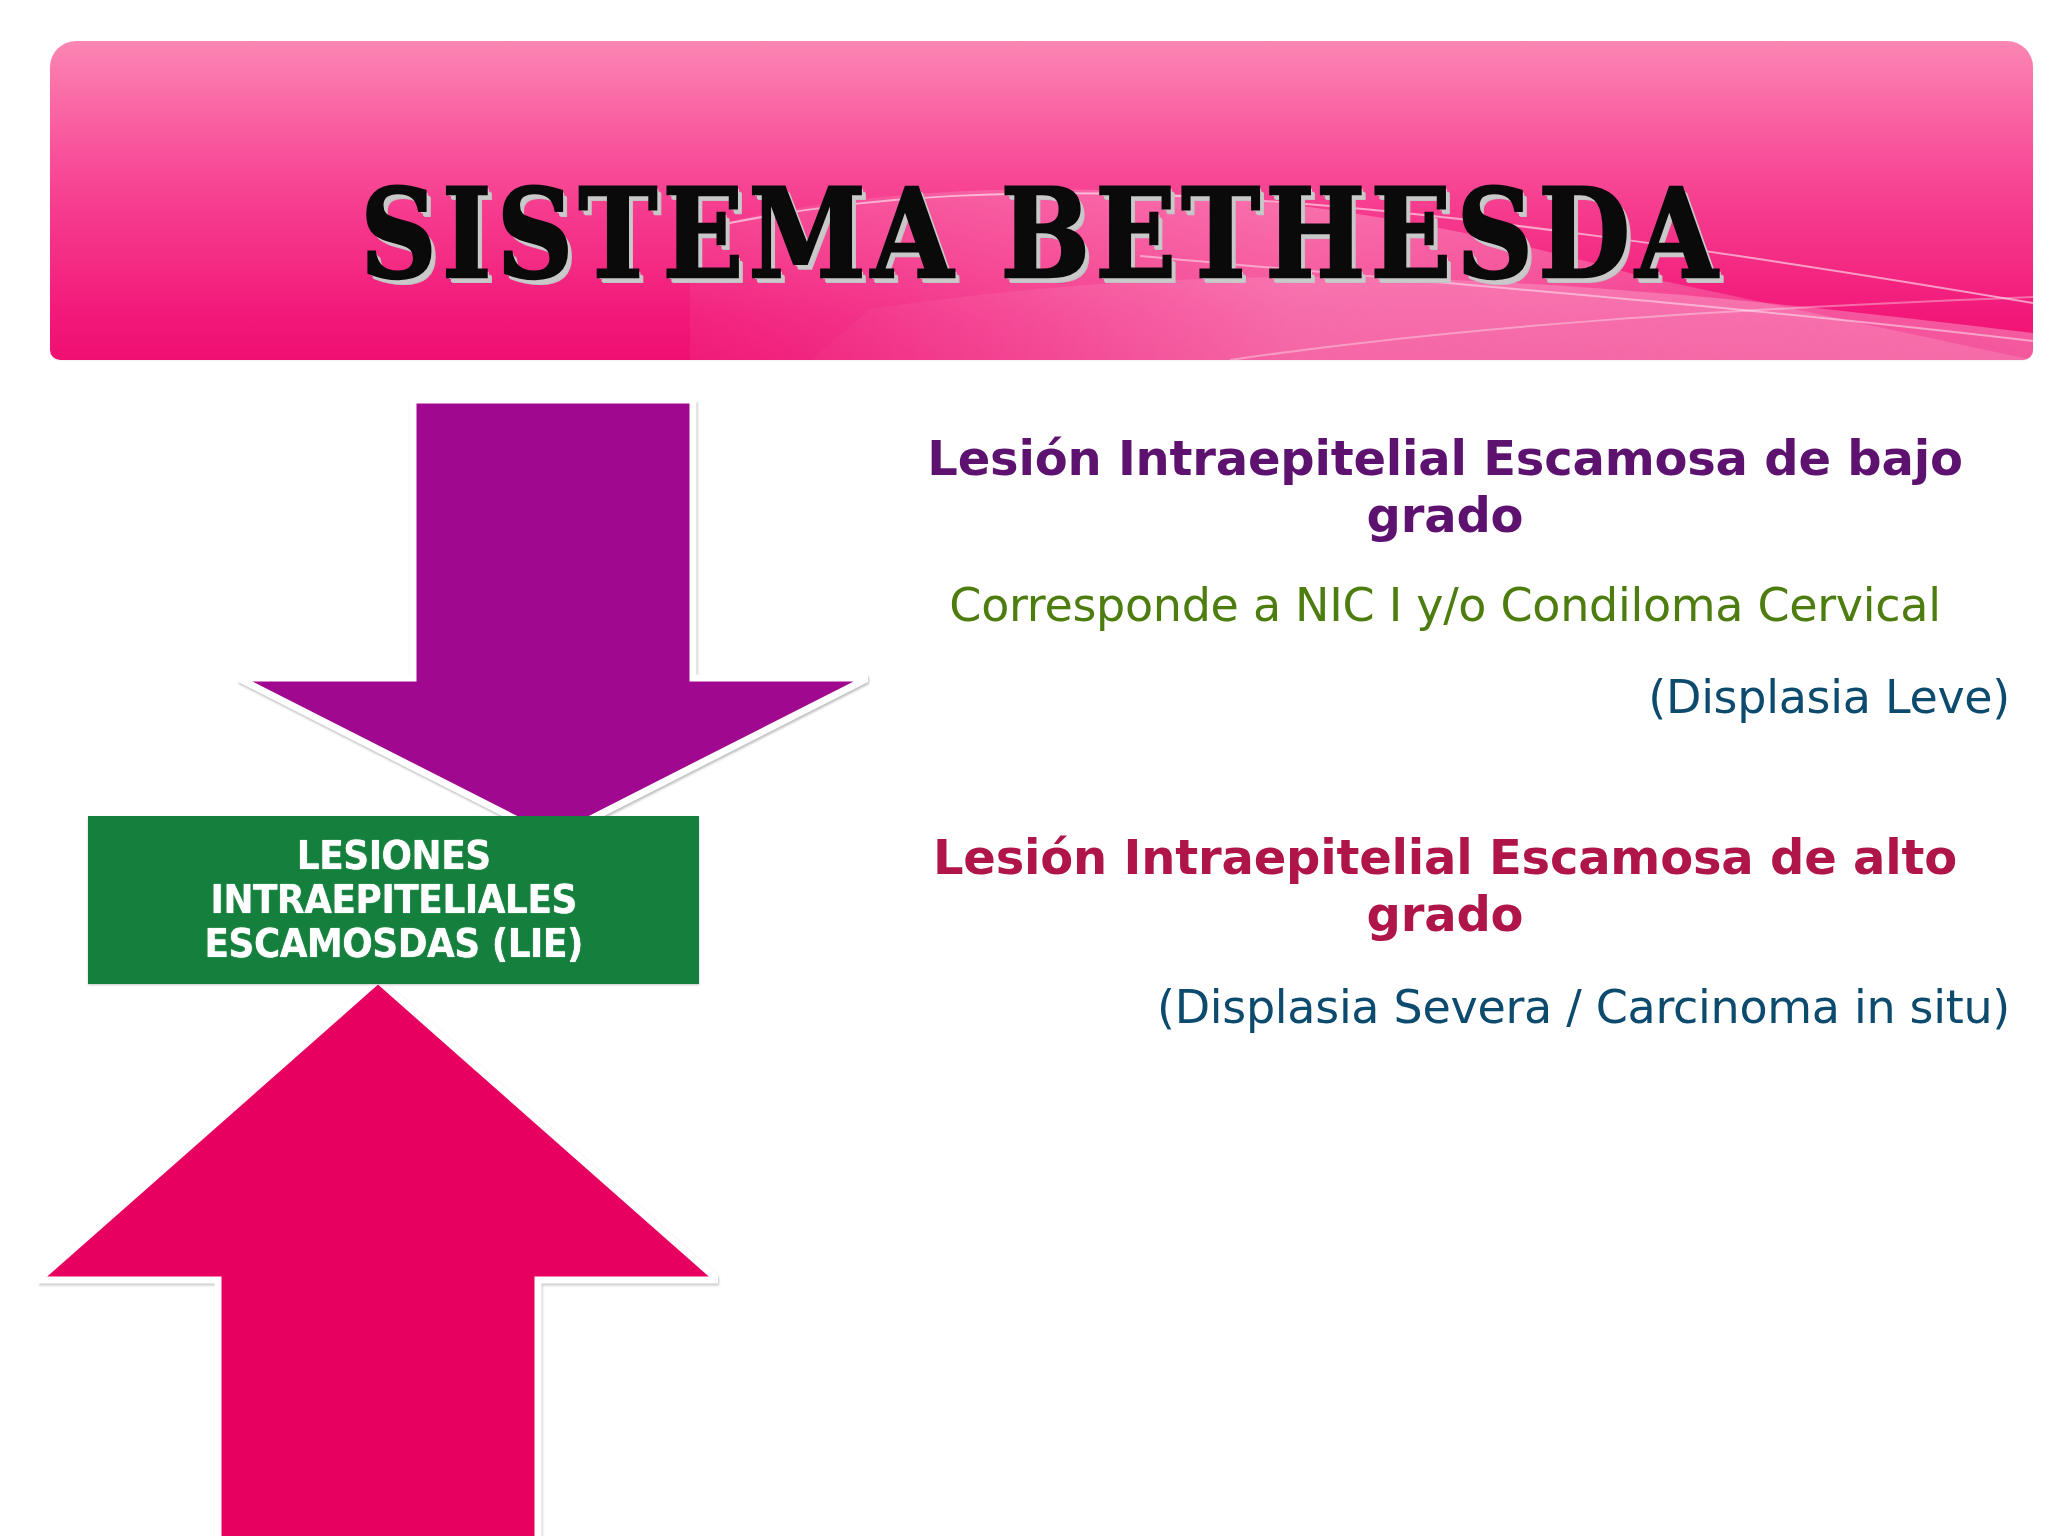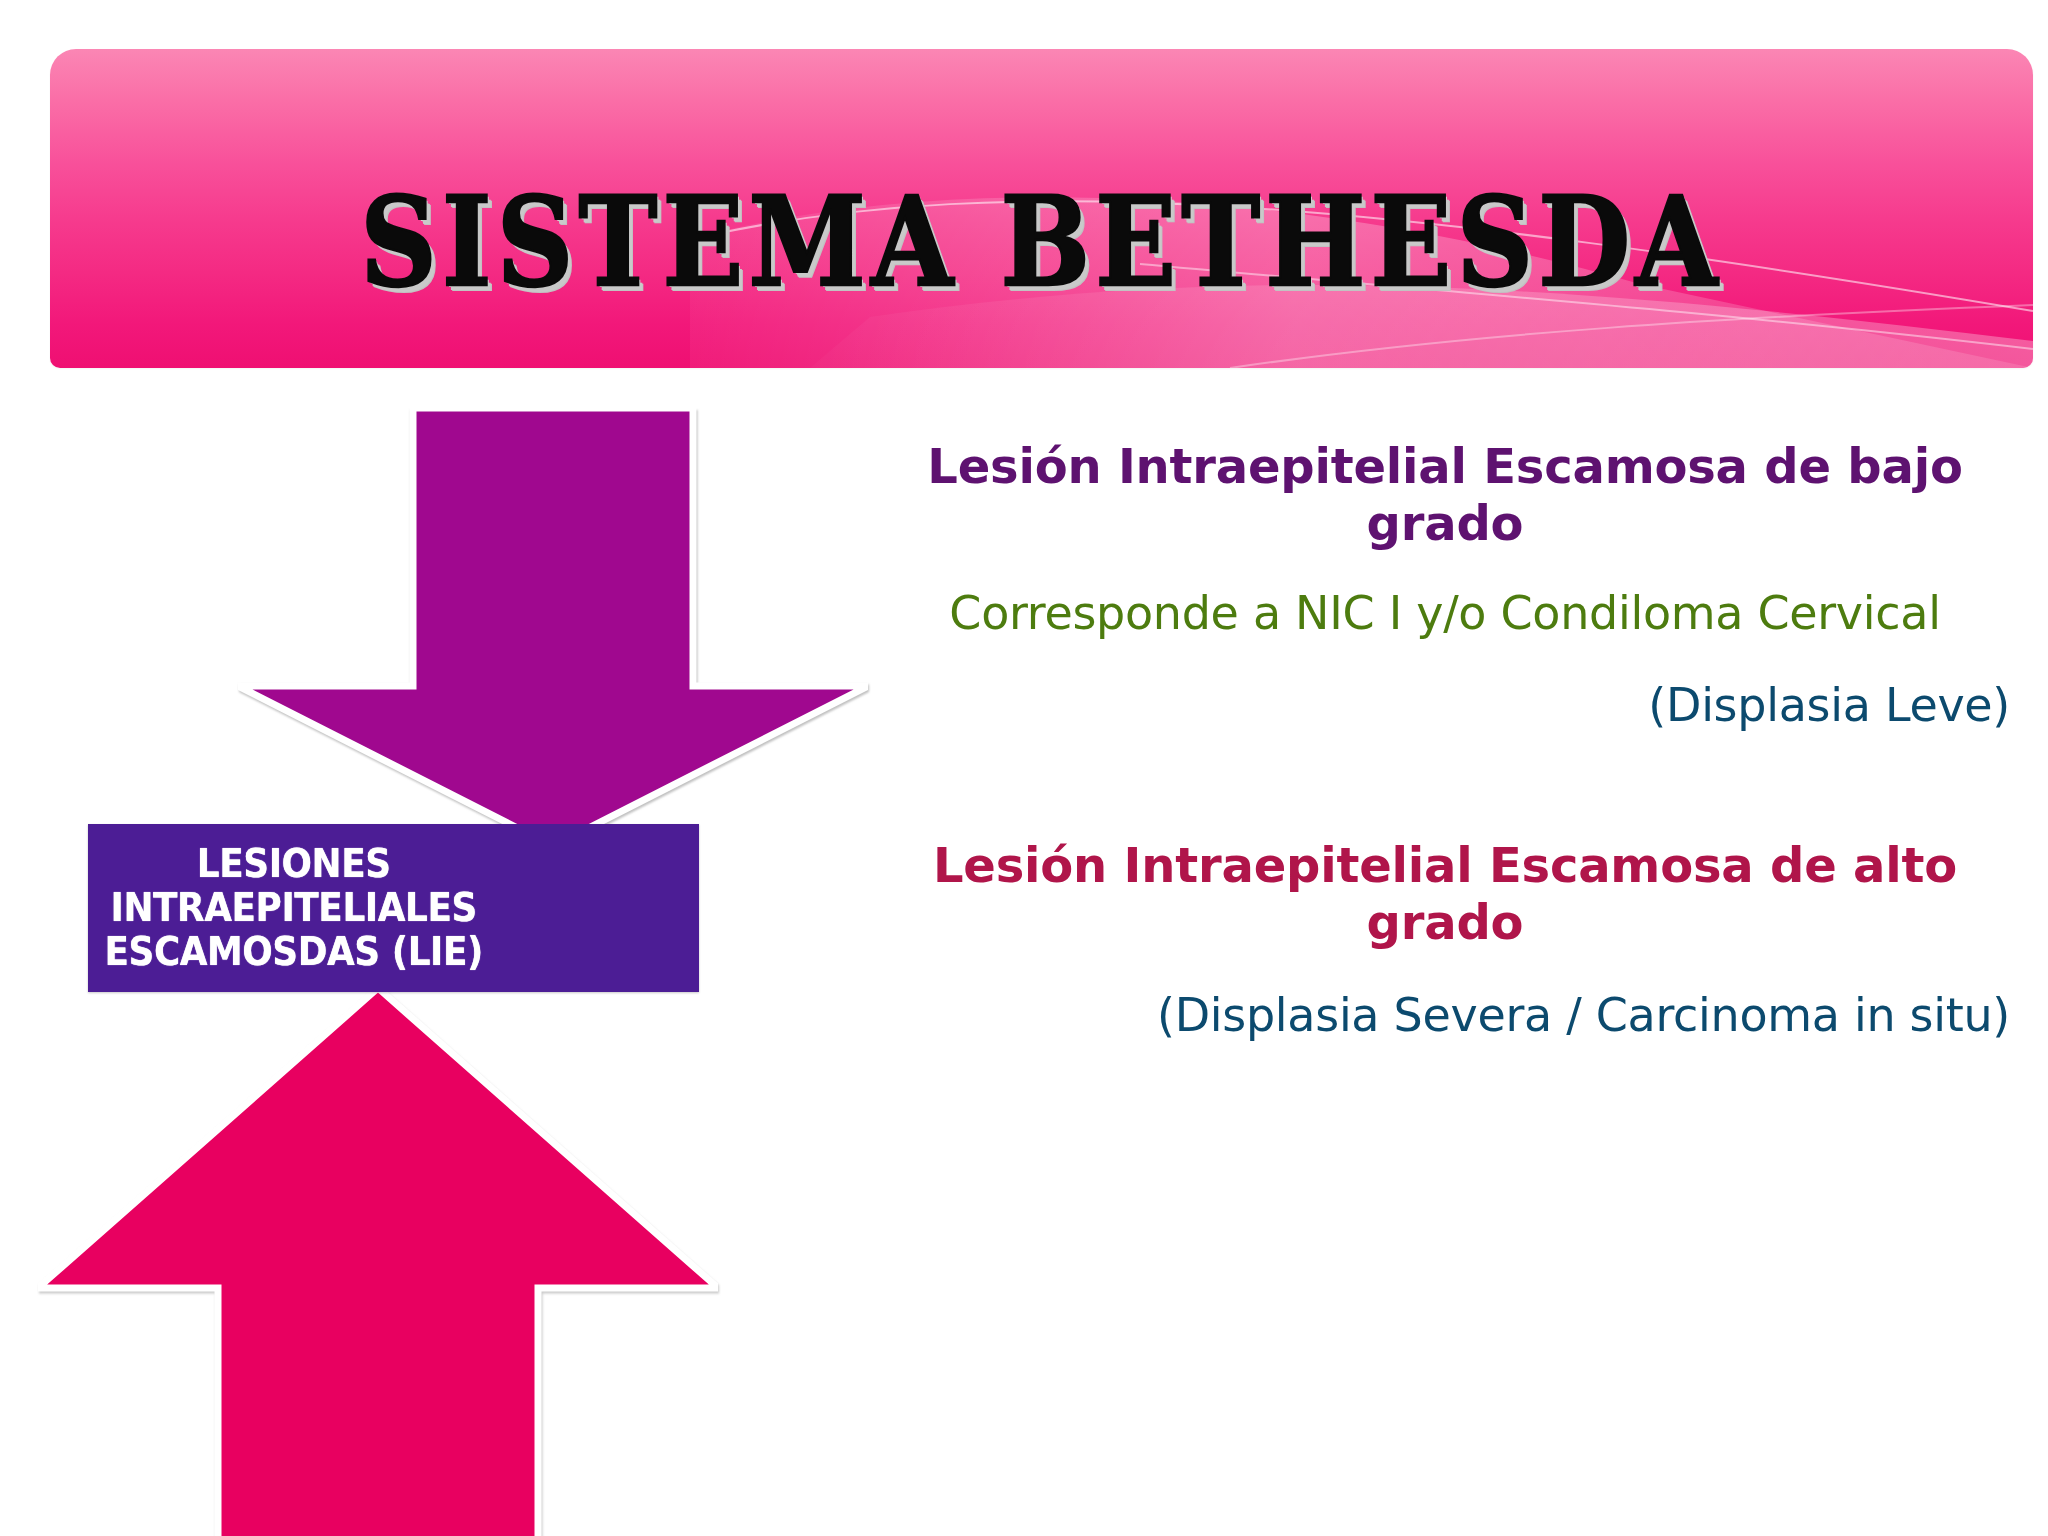--- a/index.html
+++ b/index.html
@@ -14,21 +14,20 @@
     overflow: hidden;
     font-family: "Liberation Sans", sans-serif;
     position: relative;
   }
 
   
   .slide {
     position: absolute;
     inset: 0;
     background: #ffffff;
-    margin-top: 8px;
   }
 
   
   .title-banner {
     position: absolute;
     left: 50px;
     top: 41px;
     width: 1983px;
     height: 319px;
     border-radius: 26px 26px 10px 10px;
@@ -92,24 +91,24 @@
     filter: drop-shadow(1px 2px 1px rgba(140,140,140,0.55));
   }
   .arrow-down svg { display:block; width:100%; height:100%; }
 
   .lie-box {
     position: absolute;
     left: 88px;
     top: 436px;
     width: 611px;
     height: 168px;
-    background: #4c1d95;
+    background: #15803d;
     display: flex;
     align-items: center;
-    justify-content: flex-start;
+    justify-content: center;
     box-shadow: 0 1px 2px rgba(120,120,120,0.4);
     z-index: 4;
   }
   .lie-box-text {
     color: #ffffff;
     font-family: "DejaVu Sans", "Liberation Sans", sans-serif;
     font-weight: 700;
     font-size: 39px;
     line-height: 1.12;
     text-align: center;

